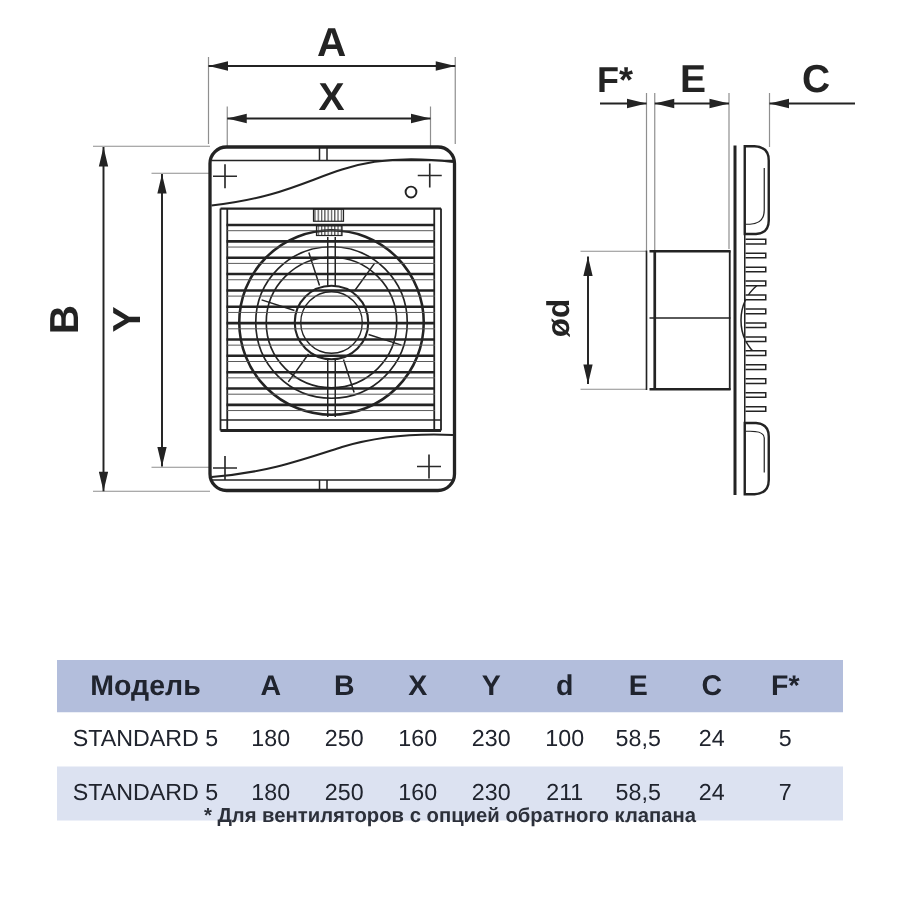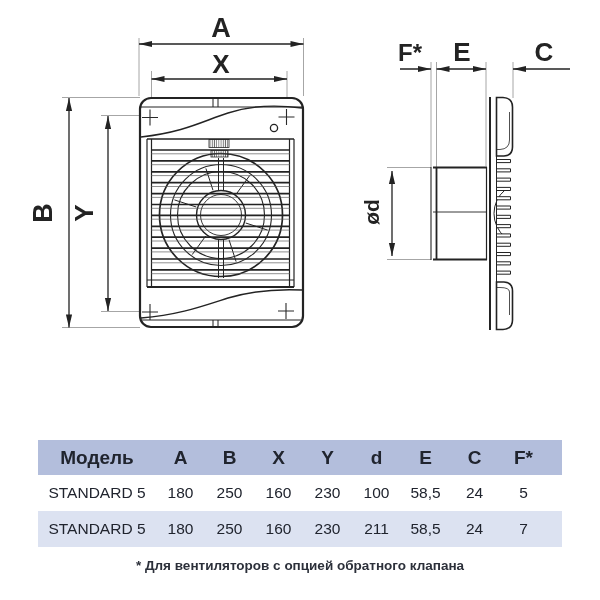--- a/index.html
+++ b/index.html
@@ -16,21 +16,21 @@
   .dim-label{font-family:"Liberation Sans","DejaVu Sans",sans-serif;font-weight:bold;fill:var(--line);}
   .title{position:absolute;left:0;right:0;top:403px;margin:0;text-align:center;
          font-size:18px;font-weight:bold;color:var(--ink);letter-spacing:.2px;}
   .dim-table{position:absolute;left:38px;top:440px;width:524px;font-size:15.5px;}
   .trow{display:grid;grid-template-columns:118px repeat(8,1fr);align-items:center;
         padding-right:14px;box-sizing:border-box;}
   .trow.header{height:35px;background:var(--header-bg);font-weight:bold;font-size:19px;}
   .trow.body1{height:36px;background:#ffffff;font-weight:500;}
   .trow.body2{height:36px;background:var(--alt-bg);font-weight:500;}
   .cell{text-align:center;white-space:nowrap;}
-  .footnote{position:absolute;left:0;right:0;top:558px;margin:0;text-align:center;
+  .footnote{position:absolute;left:0;right:0;top:536px;margin:0;text-align:center;
             font-size:13.5px;font-weight:600;color:#2c303a;}
 </style>
 </head>
 <body>
 
 <div class="canvas">
 
   <svg class="drawing" width="600" height="396" viewBox="0 0 600 396">
     <defs>
       <pattern id="hatch" width="2.2" height="9" patternUnits="userSpaceOnUse">

